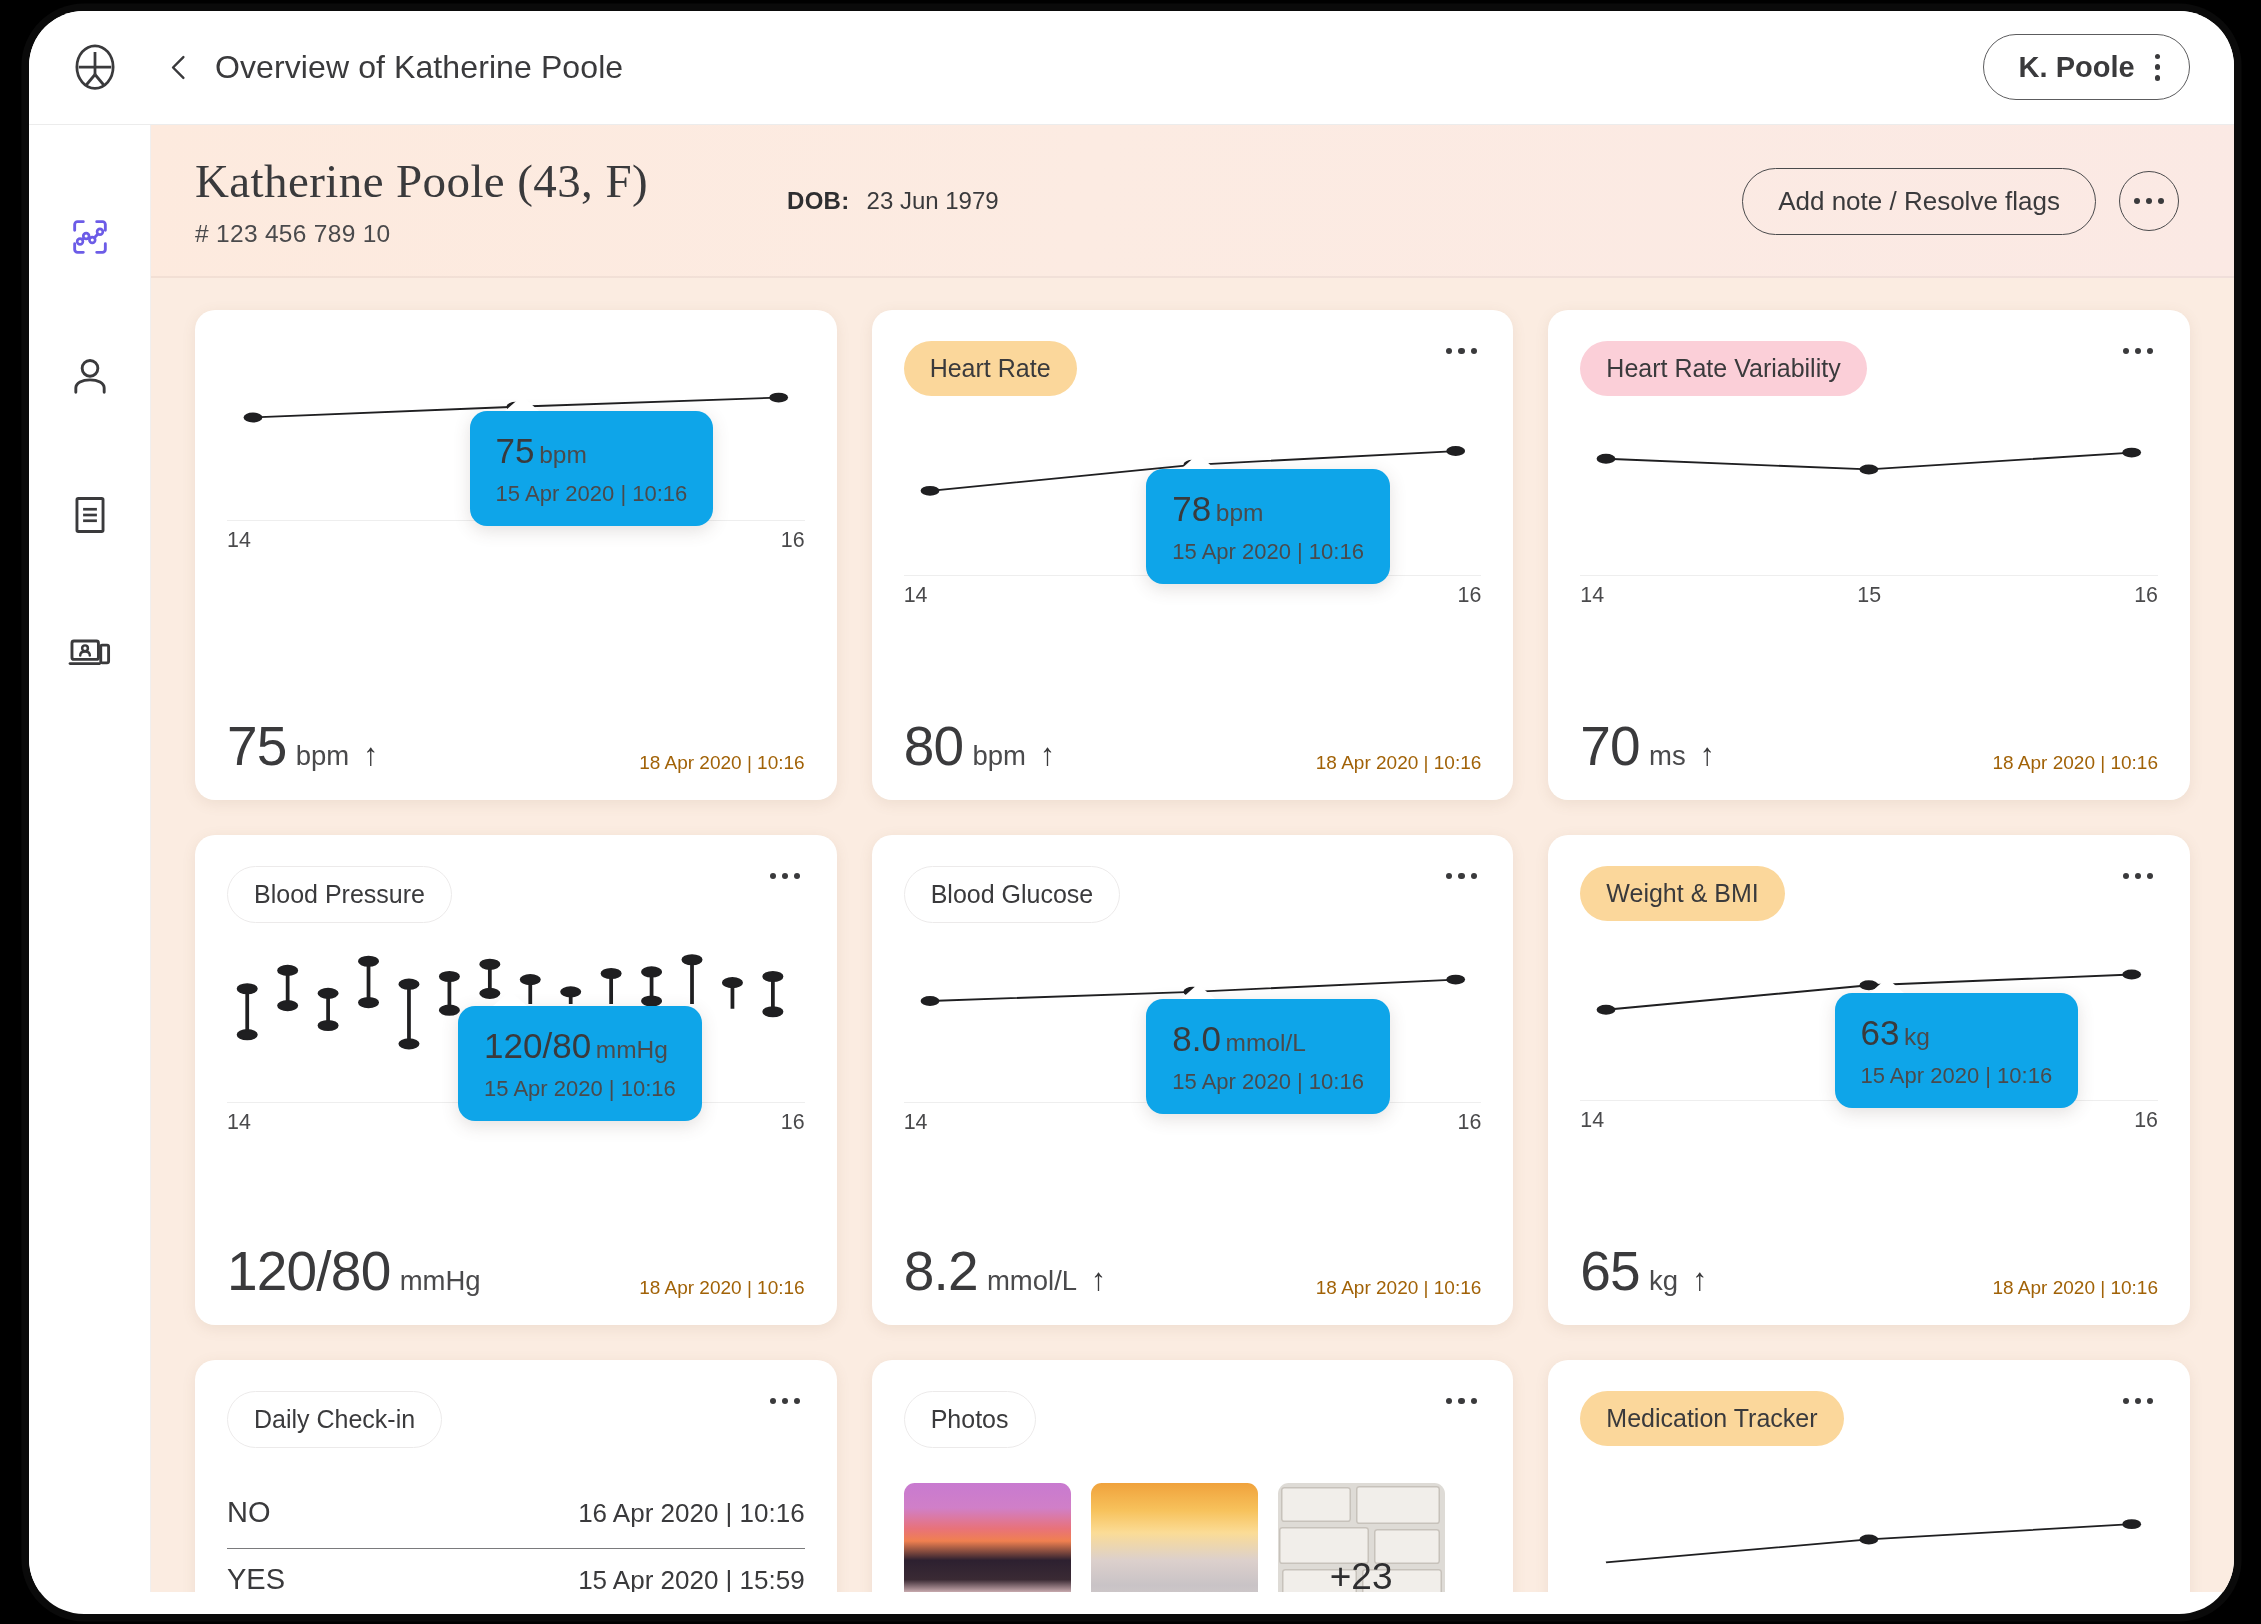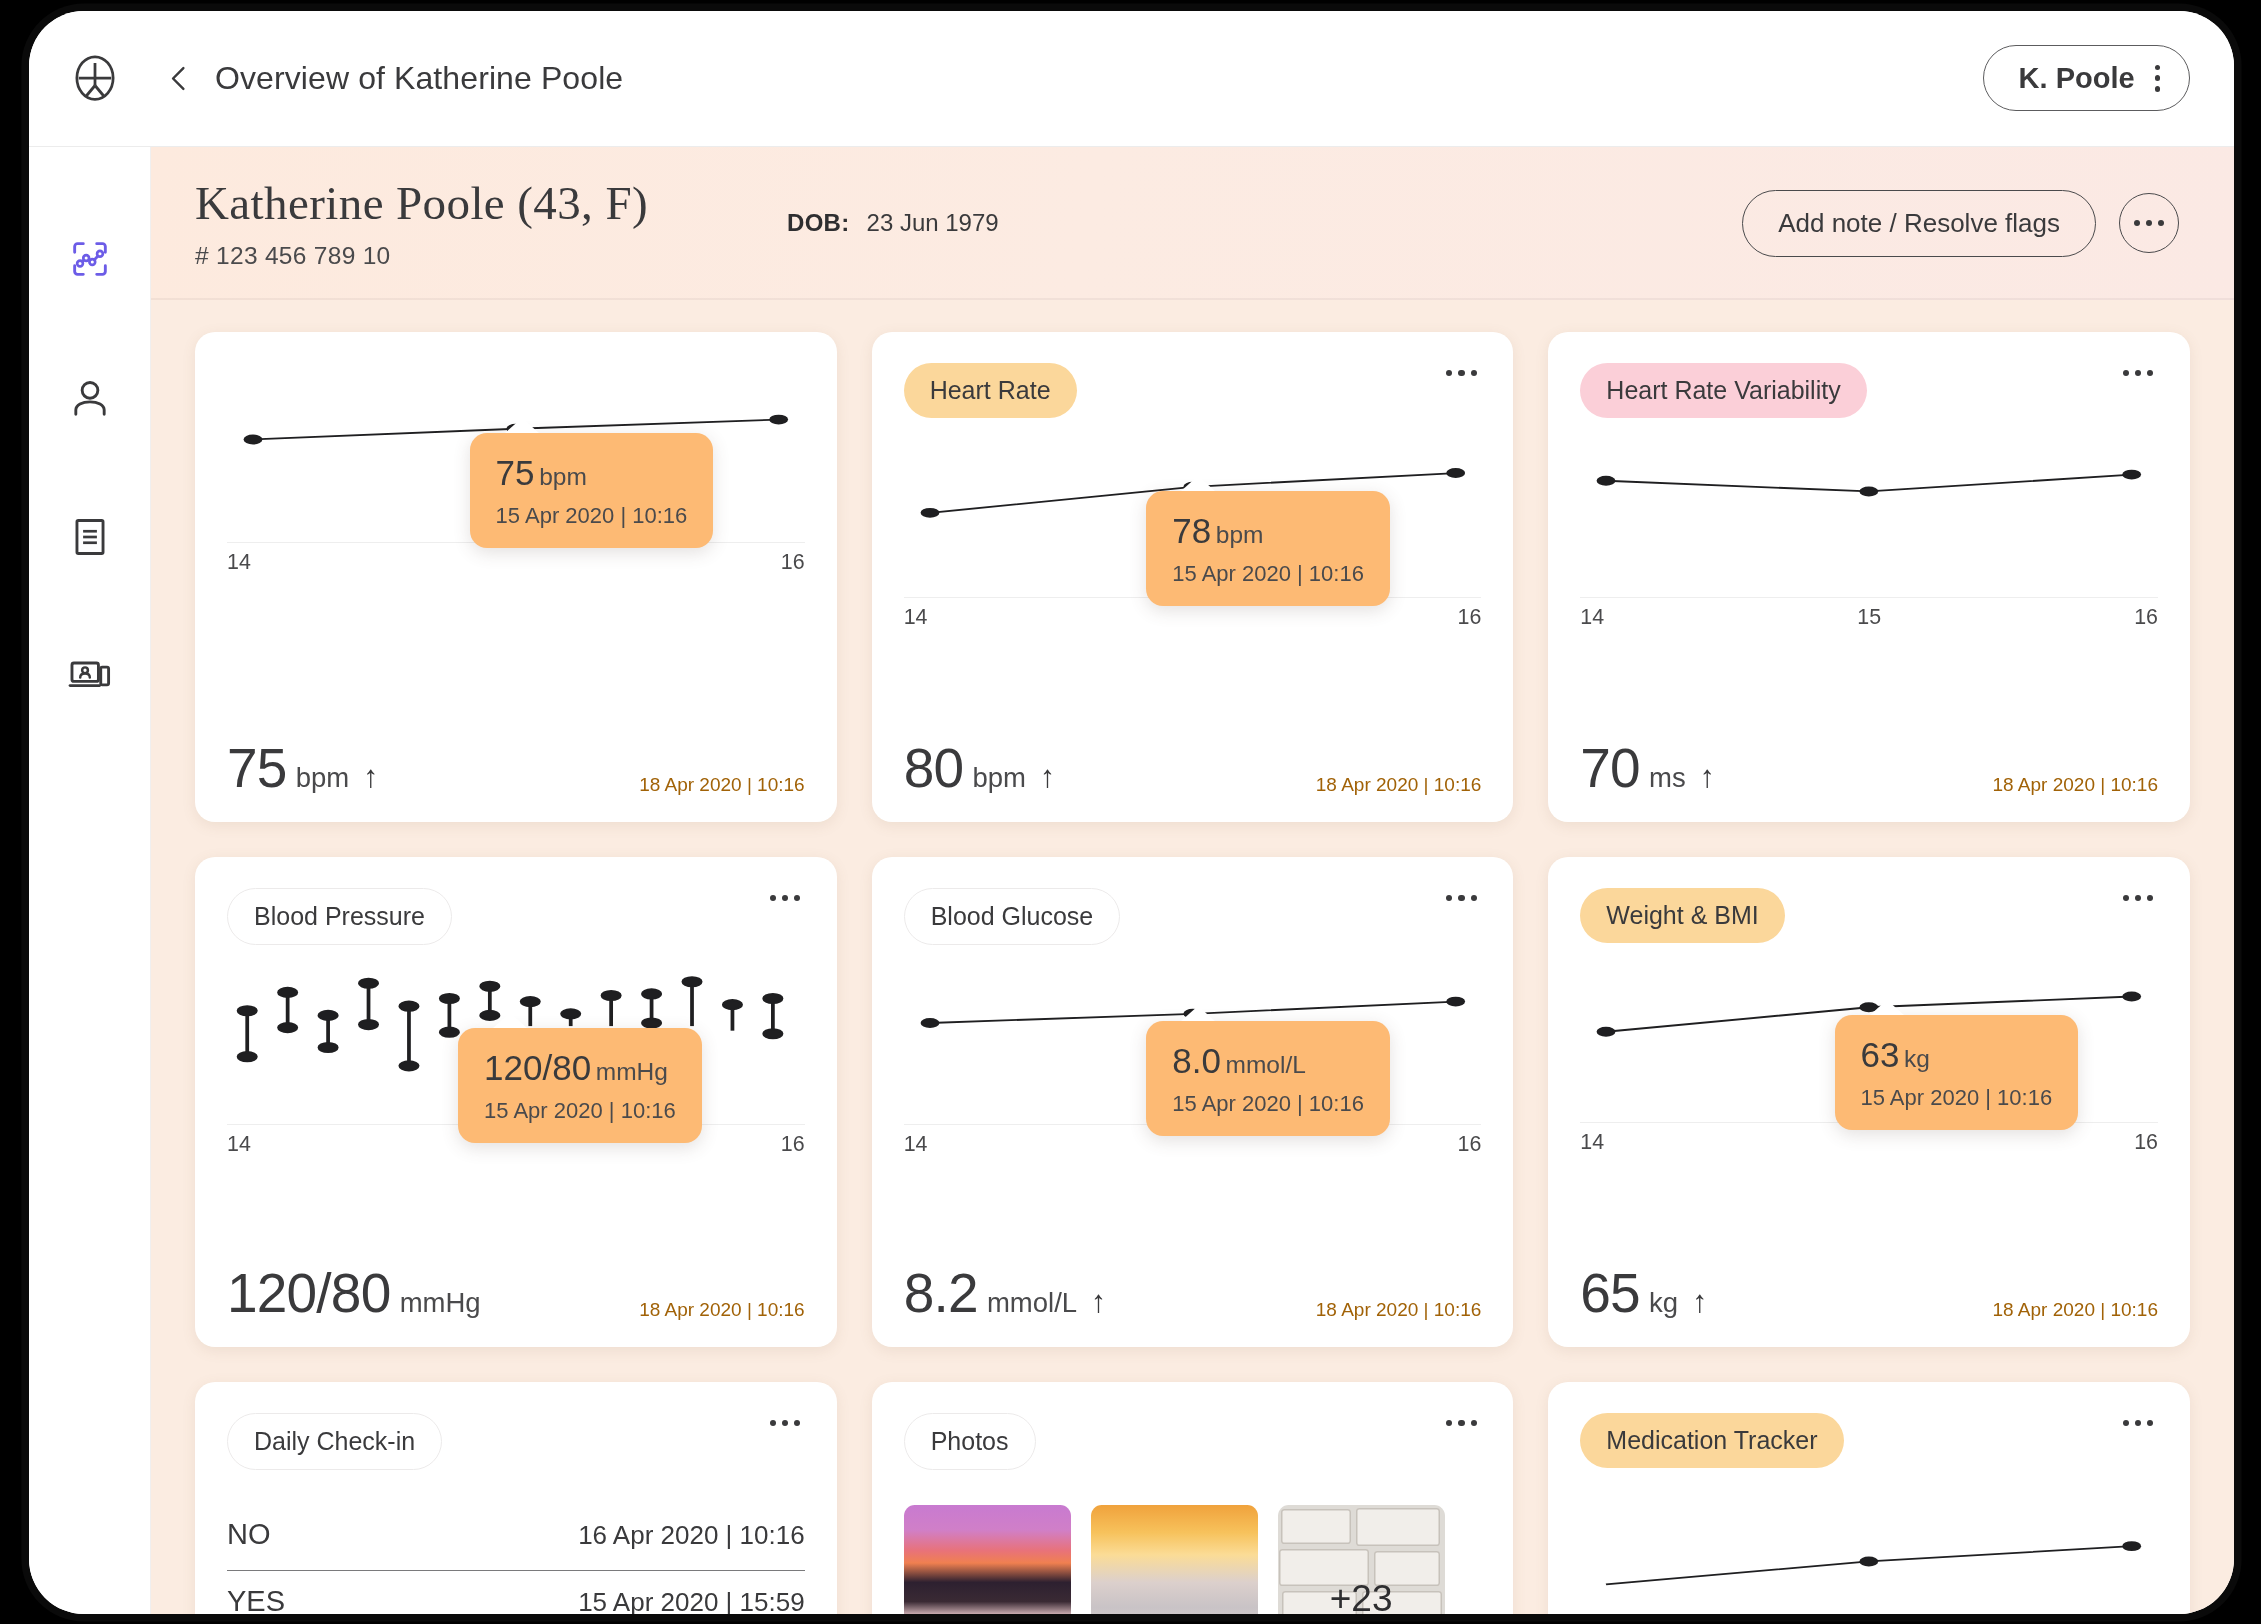--- a/index.html
+++ b/index.html
@@ -17,21 +17,21 @@
     width: 2205px; height: 1603px;
     background: #ffffff;
     border-radius: 55px;
     overflow: hidden;
     box-shadow: 0 0 0 7.6px #0a0a0a;
   }
 
   
   #topbar {
     position: relative;
-    height: 136px;
+    height: 114px;
     background: #ffffff;
     border-bottom: 1.5px solid #ececec;
     display: flex;
     align-items: center;
     padding: 0 44px 0 41px;
   }
   #logo { width: 50px; height: 50px; flex: 0 0 auto; }
   #back-chevron {
     width: 31px; height: 31px;
     margin-left: 44px; flex: 0 0 auto;
@@ -162,21 +162,21 @@
     position: absolute; left: 0; right: 0; top: 161px;
     display: flex; justify-content: space-between;
     font-size: 21.4px; color: #4a4a4c;
   }
   .axis-labels span.mid { flex: 1 1 auto; text-align: center; }
   .axis-labels span.edge { width: 46px; }
   .axis-labels span.edge.right { text-align: right; }
 
   .tooltip {
     position: absolute;
-    background: #fdba74;
+    background: #0ea5e9;
     border-radius: 17px;
     box-shadow: 0 4.6px 17px rgba(90,70,60,.16);
     padding: 20px 26px 18.4px 26px;
     min-width: 229px;
   }
   .tooltip::before {
     content: ""; position: absolute; top: -14.5px; left: 35px;
     width: 0; height: 0;
     border-left: 17px solid transparent;
     border-right: 17px solid transparent;

